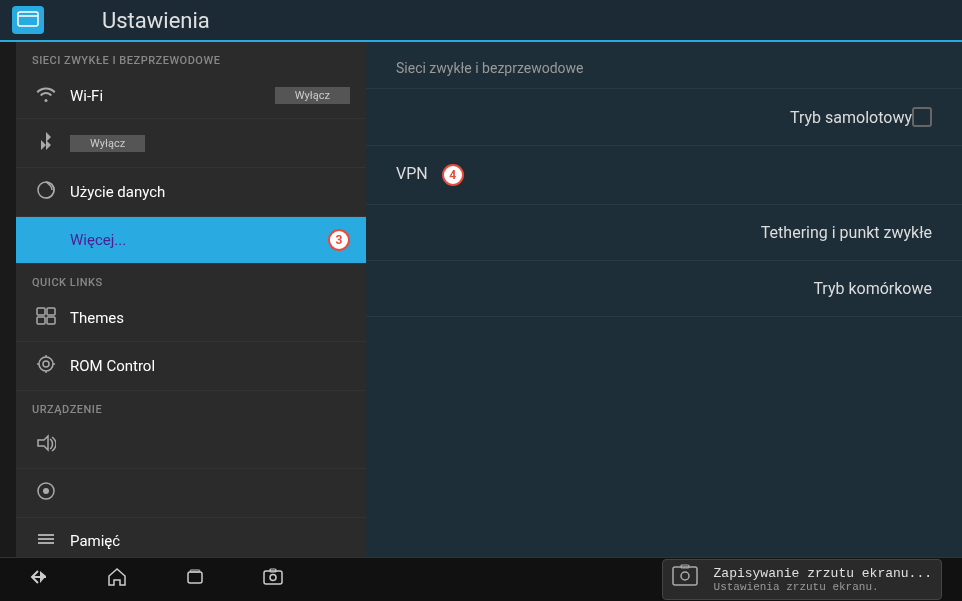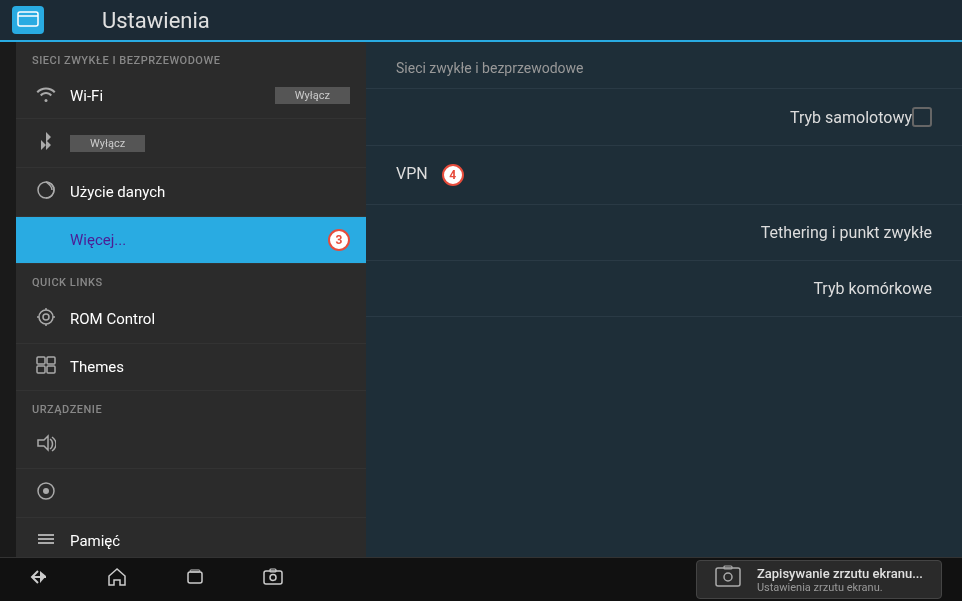--- a/index.html
+++ b/index.html
@@ -171,22 +171,23 @@
       padding: 4px 8px;
     }
 
     
     .screenshot-notif {
       display: flex;
       align-items: center;
       background: #2a2a2a;
       border: 1px solid #444;
       border-radius: 4px;
-      padding: 4px 18px;
+      padding: 4px 9px;
       gap: 16px;
+      font-family: Liberation Mono, monospace;
     }
     .notif-icon {
       font-size: 22px;
       color: #aaa;
     }
     .notif-text-block {
       display: flex;
       flex-direction: column;
     }
     .notif-title {
@@ -268,42 +269,42 @@
     <div class="sidebar-item active">
       <div class="item-icon"></div>
       <span class="item-label">Więcej...</span>
       <span class="badge-number">3</span>
     </div>
 
     <div class="section-label">QUICK LINKS</div>
 
     <div class="sidebar-item">
       <div class="item-icon">
+        <svg width="20" height="18" viewBox="0 0 20 18" fill="none">
+          <rect x="1" y="1" width="8" height="7" rx="1" stroke="#aaa" stroke-width="1.5"></rect>
+          <rect x="11" y="1" width="8" height="7" rx="1" stroke="#aaa" stroke-width="1.5"></rect>
+          <rect x="1" y="10" width="8" height="7" rx="1" stroke="#aaa" stroke-width="1.5"></rect>
+          <rect x="11" y="10" width="8" height="7" rx="1" stroke="#aaa" stroke-width="1.5"></rect>
+        </svg>
+      </div>
+      <span class="item-label">Themes</span>
+    </div>
+
+    <div class="sidebar-item">
+      <div class="item-icon">
         <svg width="20" height="20" viewBox="0 0 20 20" fill="none">
           <circle cx="10" cy="10" r="7" stroke="#aaa" stroke-width="1.5"></circle>
           <circle cx="10" cy="10" r="3" stroke="#aaa" stroke-width="1.5"></circle>
           <line x1="10" y1="3" x2="10" y2="1" stroke="#aaa" stroke-width="1.5"></line>
           <line x1="10" y1="17" x2="10" y2="19" stroke="#aaa" stroke-width="1.5"></line>
           <line x1="3" y1="10" x2="1" y2="10" stroke="#aaa" stroke-width="1.5"></line>
           <line x1="17" y1="10" x2="19" y2="10" stroke="#aaa" stroke-width="1.5"></line>
         </svg>
       </div>
       <span class="item-label">ROM Control</span>
-    </div>
-
-    <div class="sidebar-item">
-      <div class="item-icon">
-        <svg width="20" height="18" viewBox="0 0 20 18" fill="none">
-          <rect x="1" y="1" width="8" height="7" rx="1" stroke="#aaa" stroke-width="1.5"></rect>
-          <rect x="11" y="1" width="8" height="7" rx="1" stroke="#aaa" stroke-width="1.5"></rect>
-          <rect x="1" y="10" width="8" height="7" rx="1" stroke="#aaa" stroke-width="1.5"></rect>
-          <rect x="11" y="10" width="8" height="7" rx="1" stroke="#aaa" stroke-width="1.5"></rect>
-        </svg>
-      </div>
-      <span class="item-label">Themes</span>
     </div>
 
     <div class="section-label">URZĄDZENIE</div>
 
     <div class="sidebar-item">
       <div class="item-icon">
         <svg width="20" height="18" viewBox="0 0 20 18" fill="none">
           <polygon points="2,6 8,6 12,2 12,16 8,12 2,12" stroke="#aaa" stroke-width="1.5" fill="none"></polygon>
           <path d="M14 5c1.5 1 2.5 2.8 2.5 5s-1 4-2.5 5" stroke="#aaa" stroke-width="1.5" fill="none"></path>
           <path d="M16 3c2.5 1.8 4 4.4 4 7s-1.5 5.2-4 7" stroke="#aaa" stroke-width="1.5" fill="none"></path>

